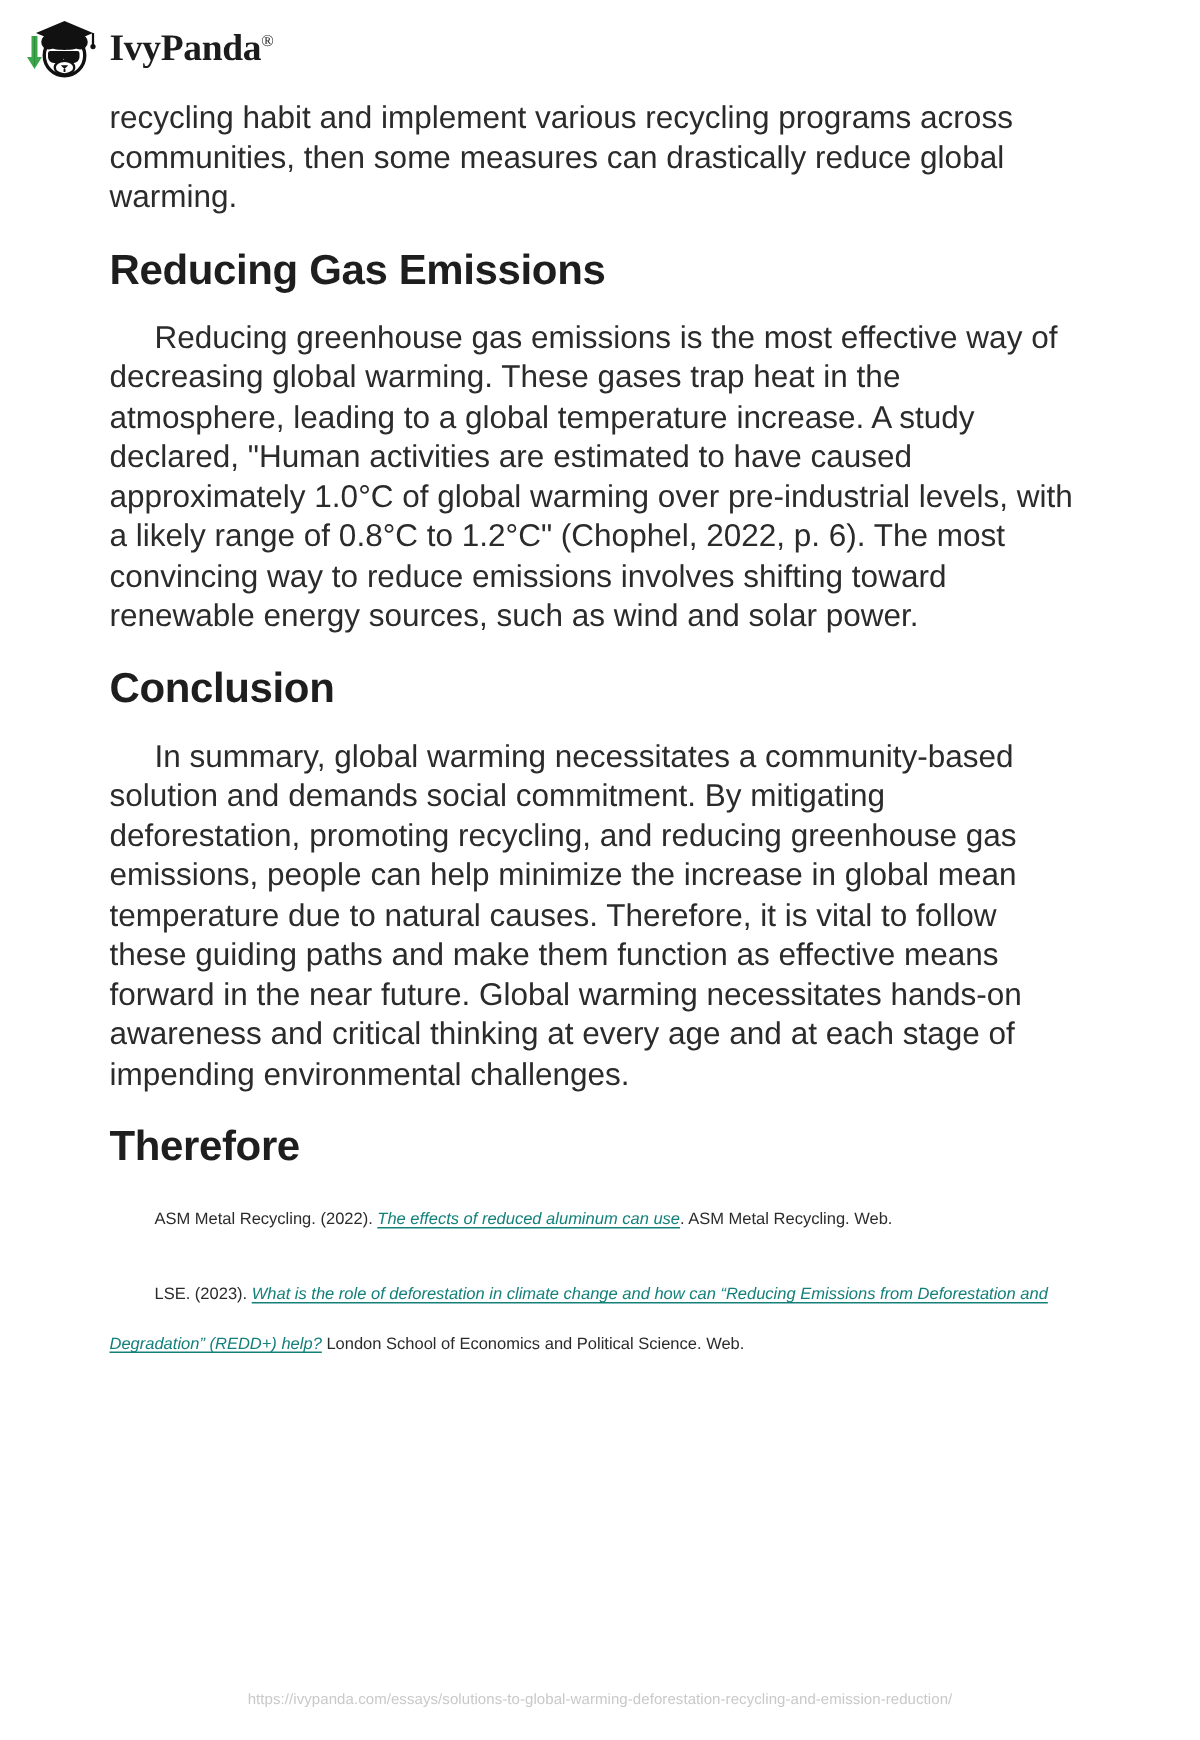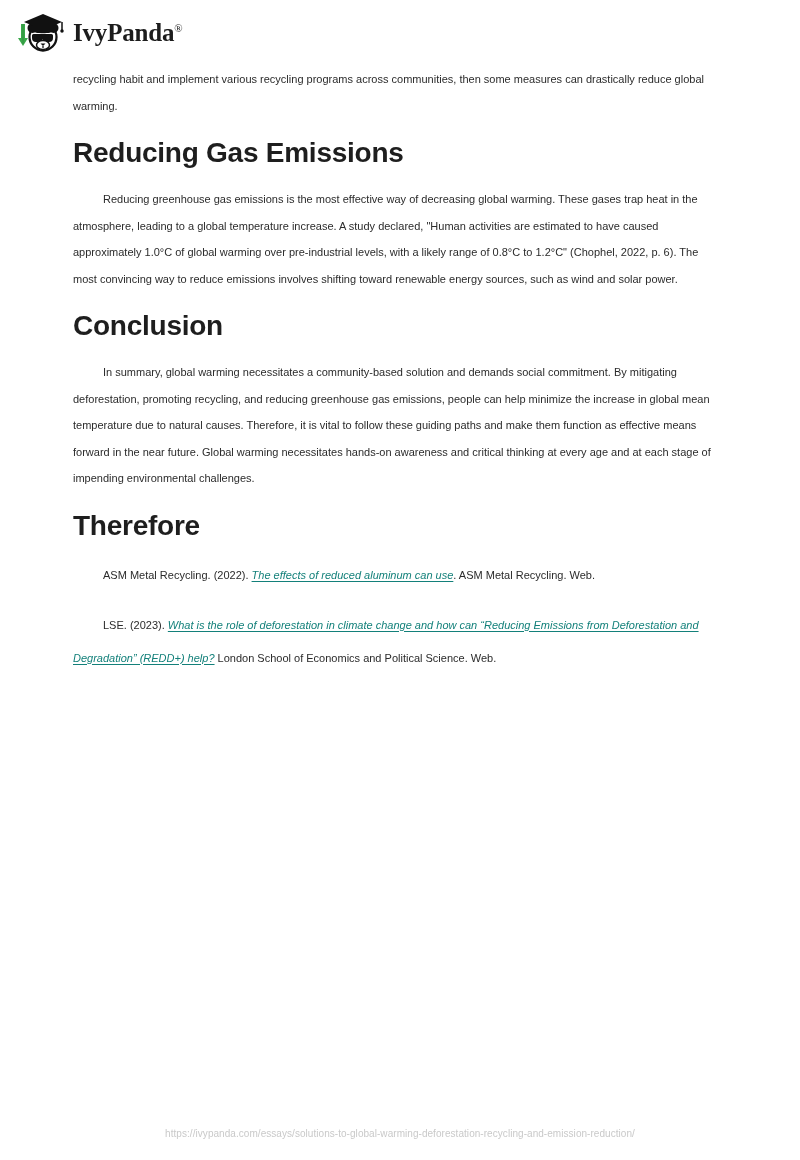--- a/index.html
+++ b/index.html
@@ -67,21 +67,21 @@
 
   
   .doc-body {
     position: absolute;
     left: 73px;
     top: 66px;
     width: 648px;
   }
   p.para {
     margin: 0 0 18px 0;
-    font-size: 11px;
+    font-size: 21px;
     line-height: 26.5px;
     color: #2b2b2b;
     text-align: left;
   }
   p.indent {
     text-indent: 30px;
   }
   h2.section-heading {
     margin: 17px 0 18px 0;
     font-size: 28px;

